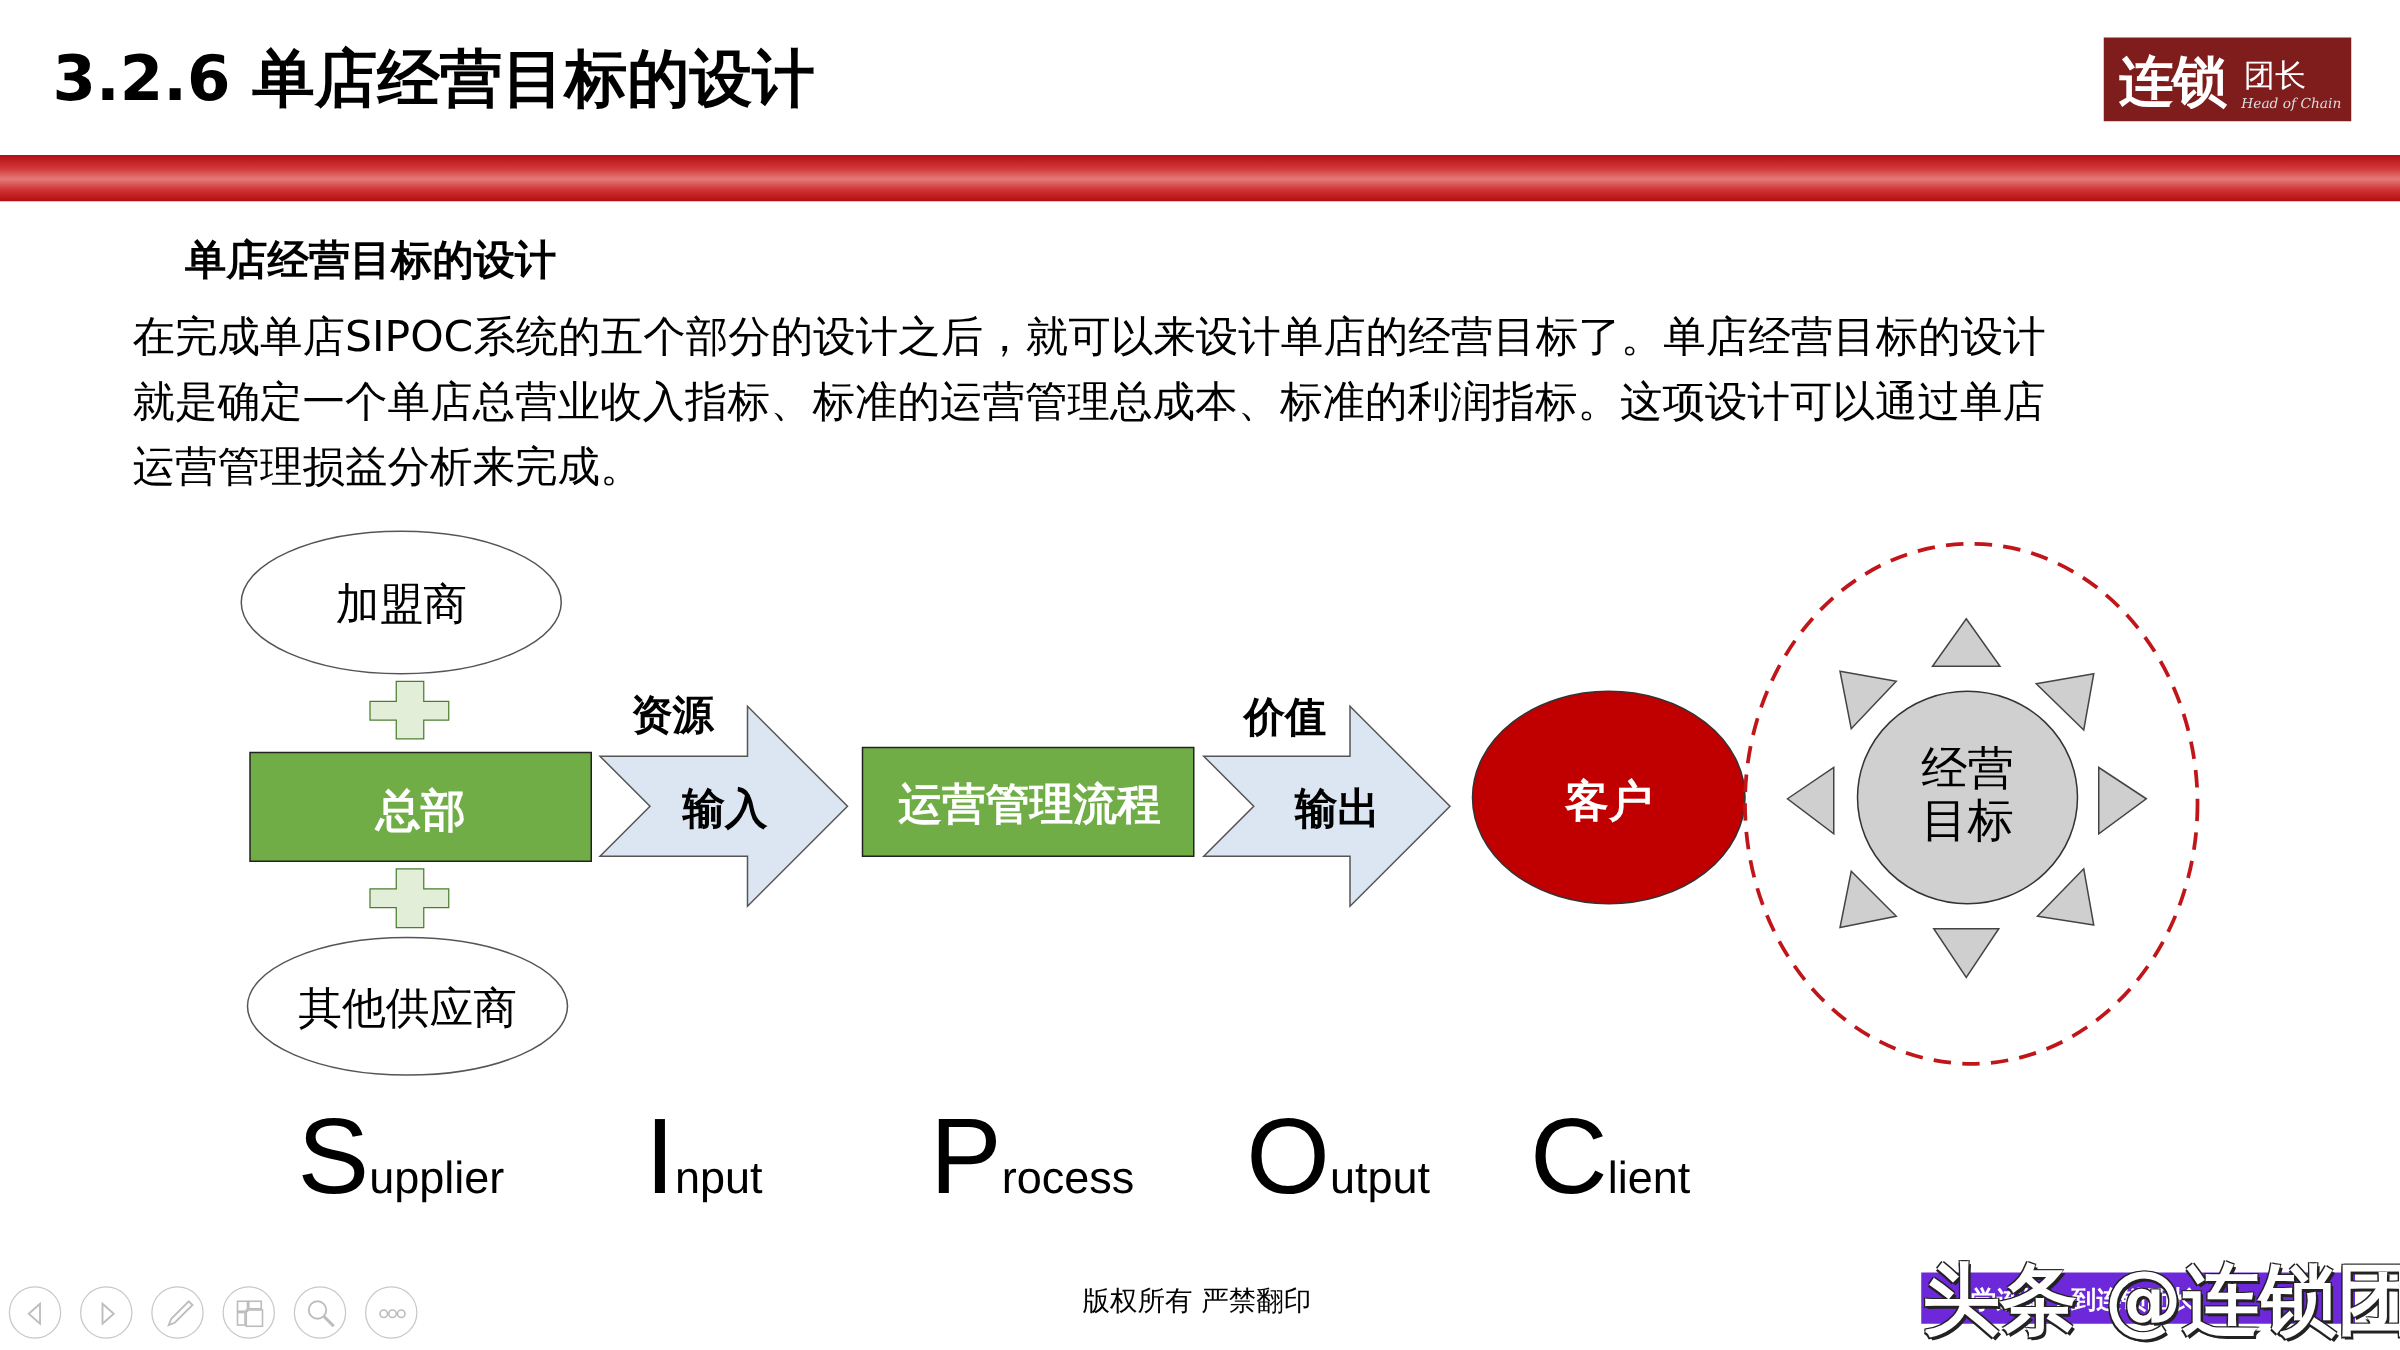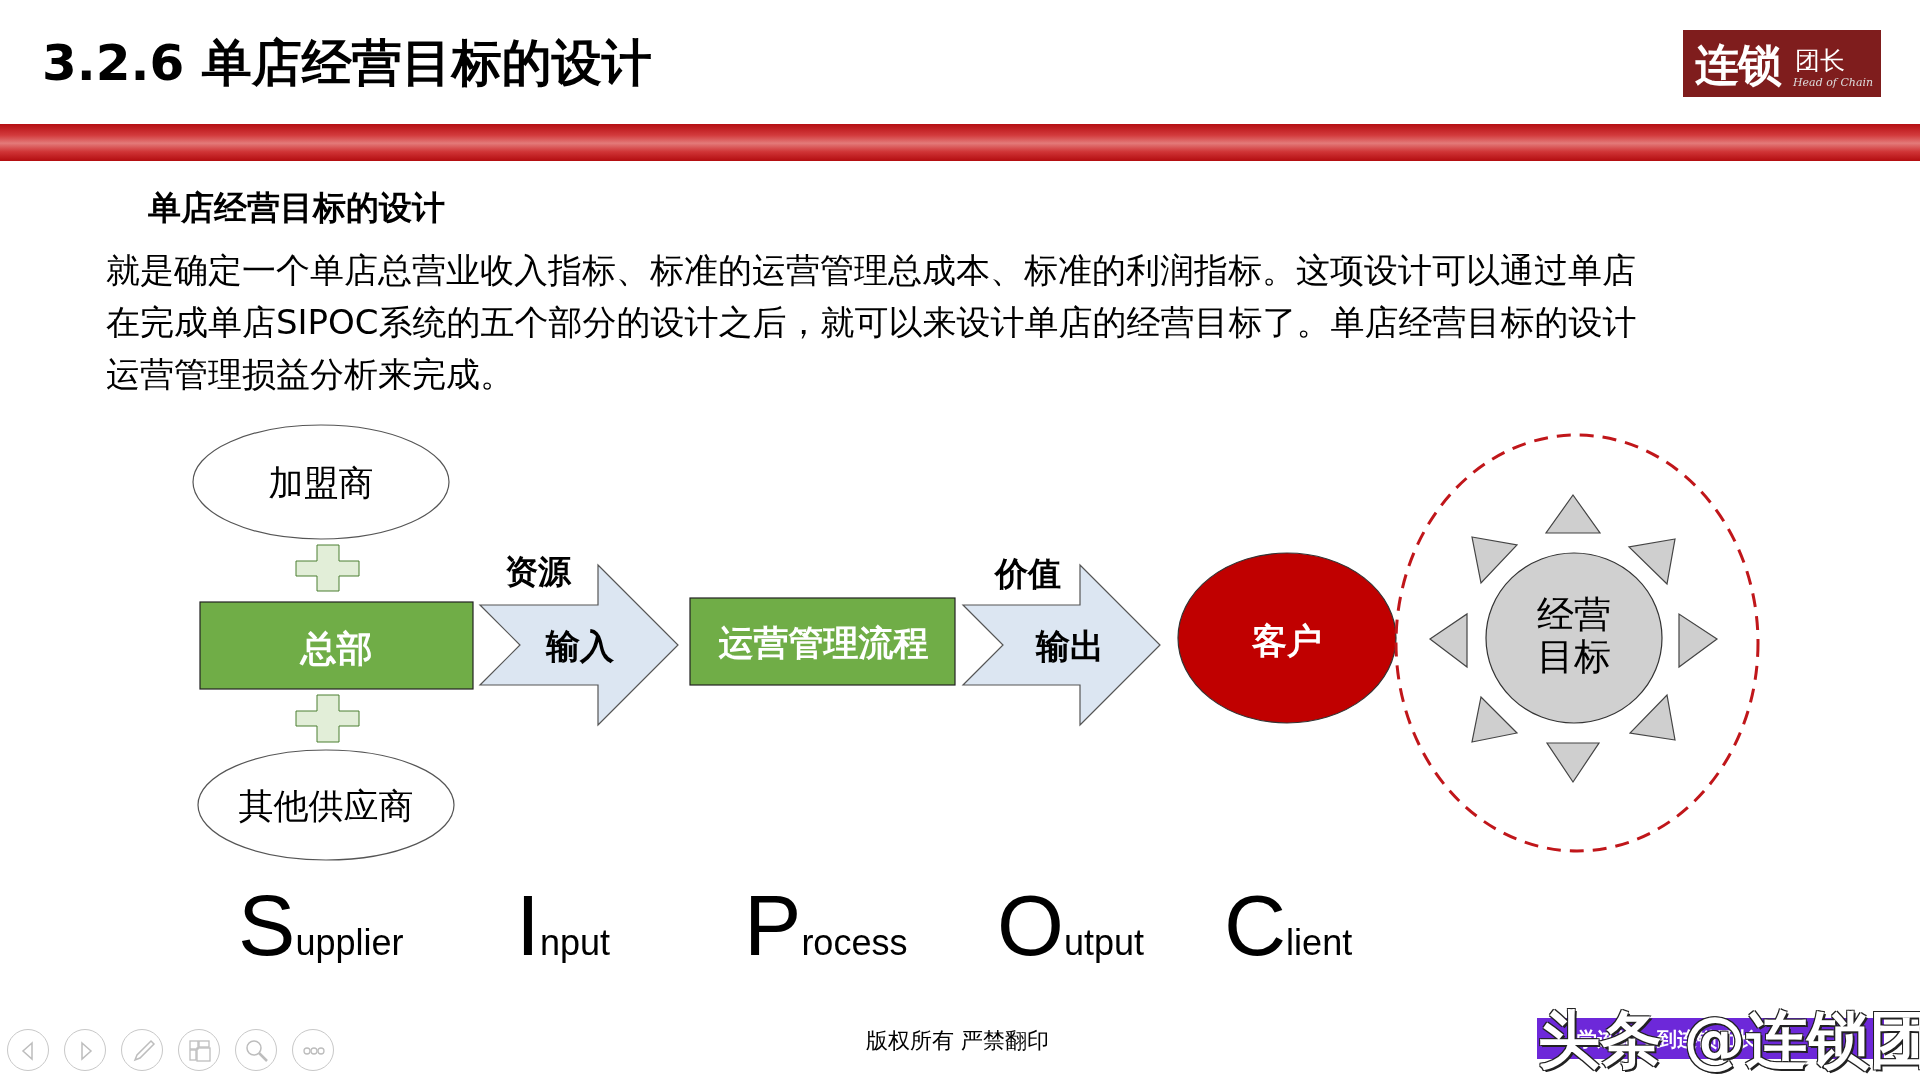--- a/index.html
+++ b/index.html
@@ -35,22 +35,22 @@
 <div class="abs logo">
   <span class="big">连锁</span>
   <span class="small">团长</span>
   <span class="en">Head of Chain</span>
 </div>
 
 <div class="abs redbar"></div>
 
 <div class="abs subhead">单店经营目标的设计</div>
 <div class="abs para">
+  <div>在完成单店SIPOC系统的五个部分的设计之后，就可以来设计单店的经营目标了。单店经营目标的设计</div>
   <div>就是确定一个单店总营业收入指标、标准的运营管理总成本、标准的利润指标。这项设计可以通过单店</div>
-  <div>在完成单店SIPOC系统的五个部分的设计之后，就可以来设计单店的经营目标了。单店经营目标的设计</div>
   <div>运营管理损益分析来完成。</div>
 </div>
 
 <svg class="abs diagram" width="1920" height="1080">
   <defs>
     <linearGradient id="plusGrad" x1="0" y1="0" x2="0" y2="1">
       <stop offset="0" stop-color="#5a9a3a"></stop>
       <stop offset="0.35" stop-color="#e6f0dc"></stop>
       <stop offset="0.65" stop-color="#e6f0dc"></stop>
       <stop offset="1" stop-color="#5a9a3a"></stop>

